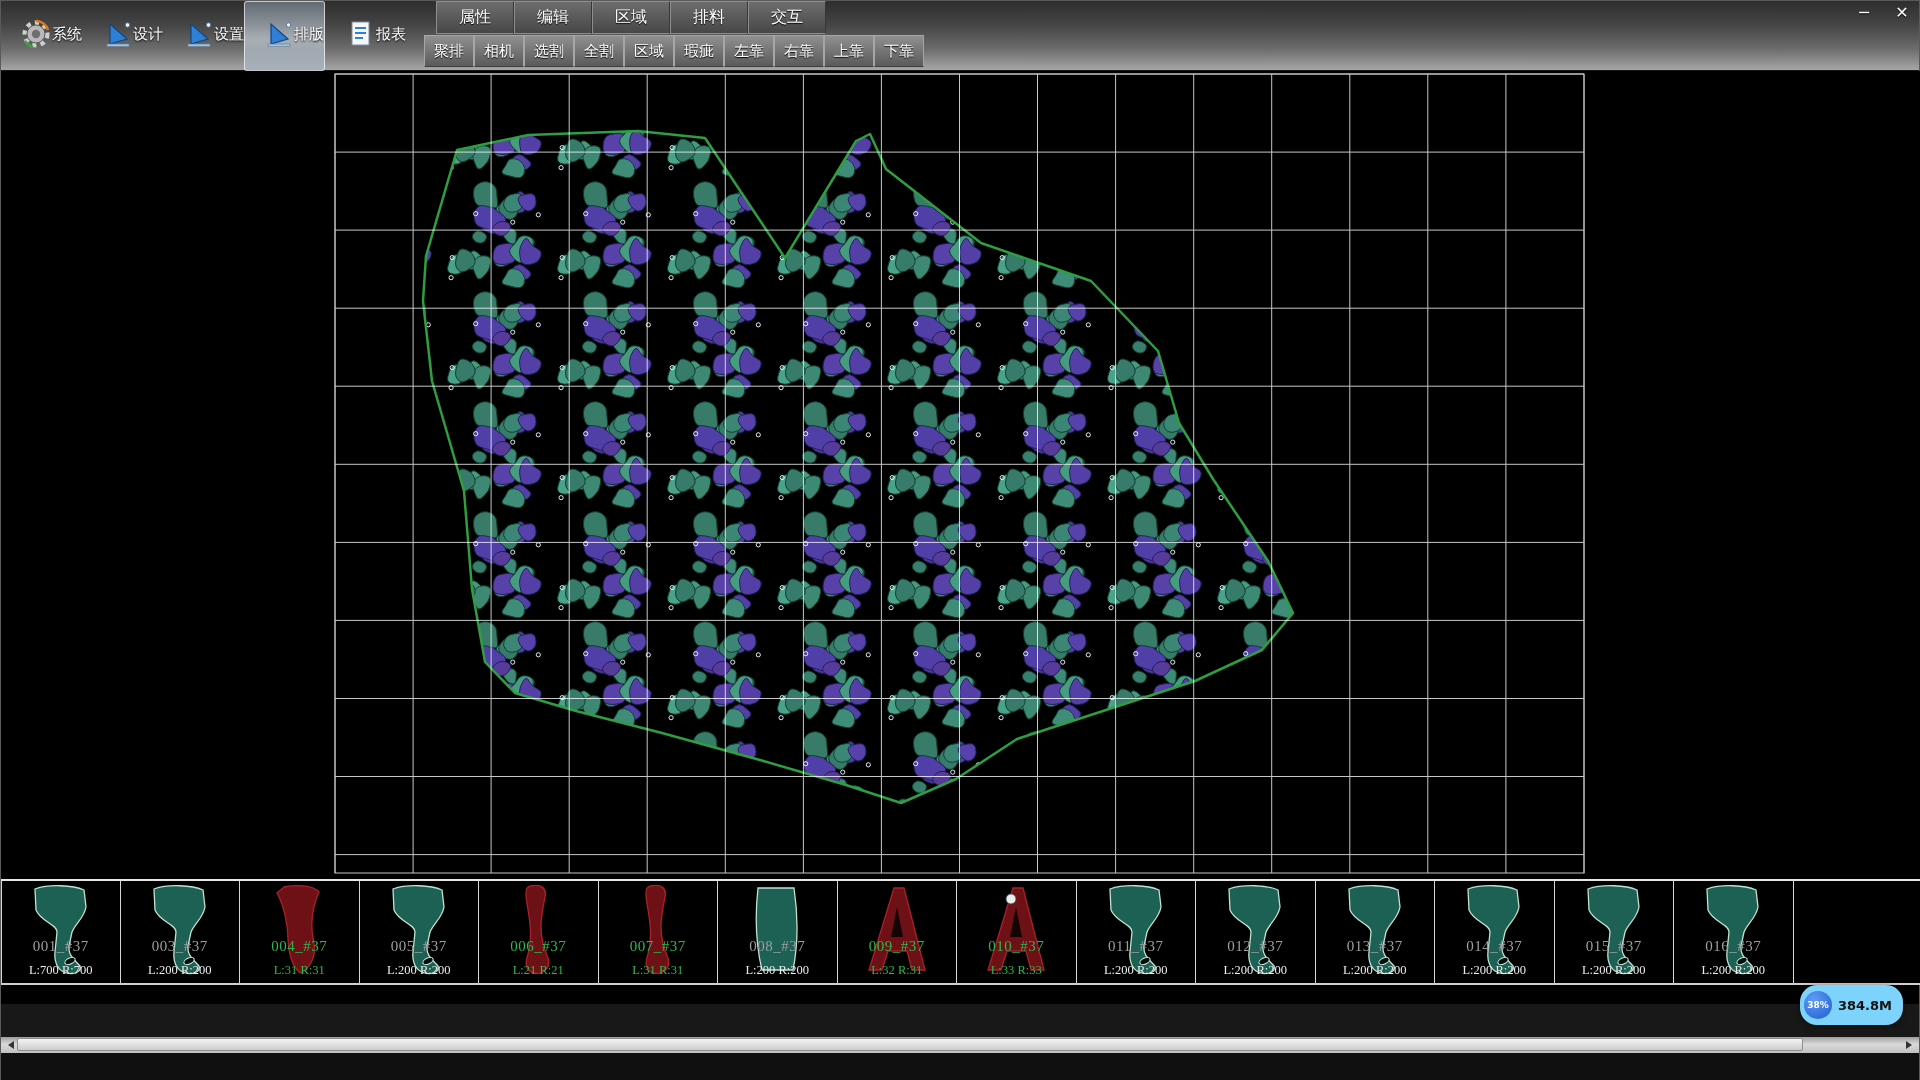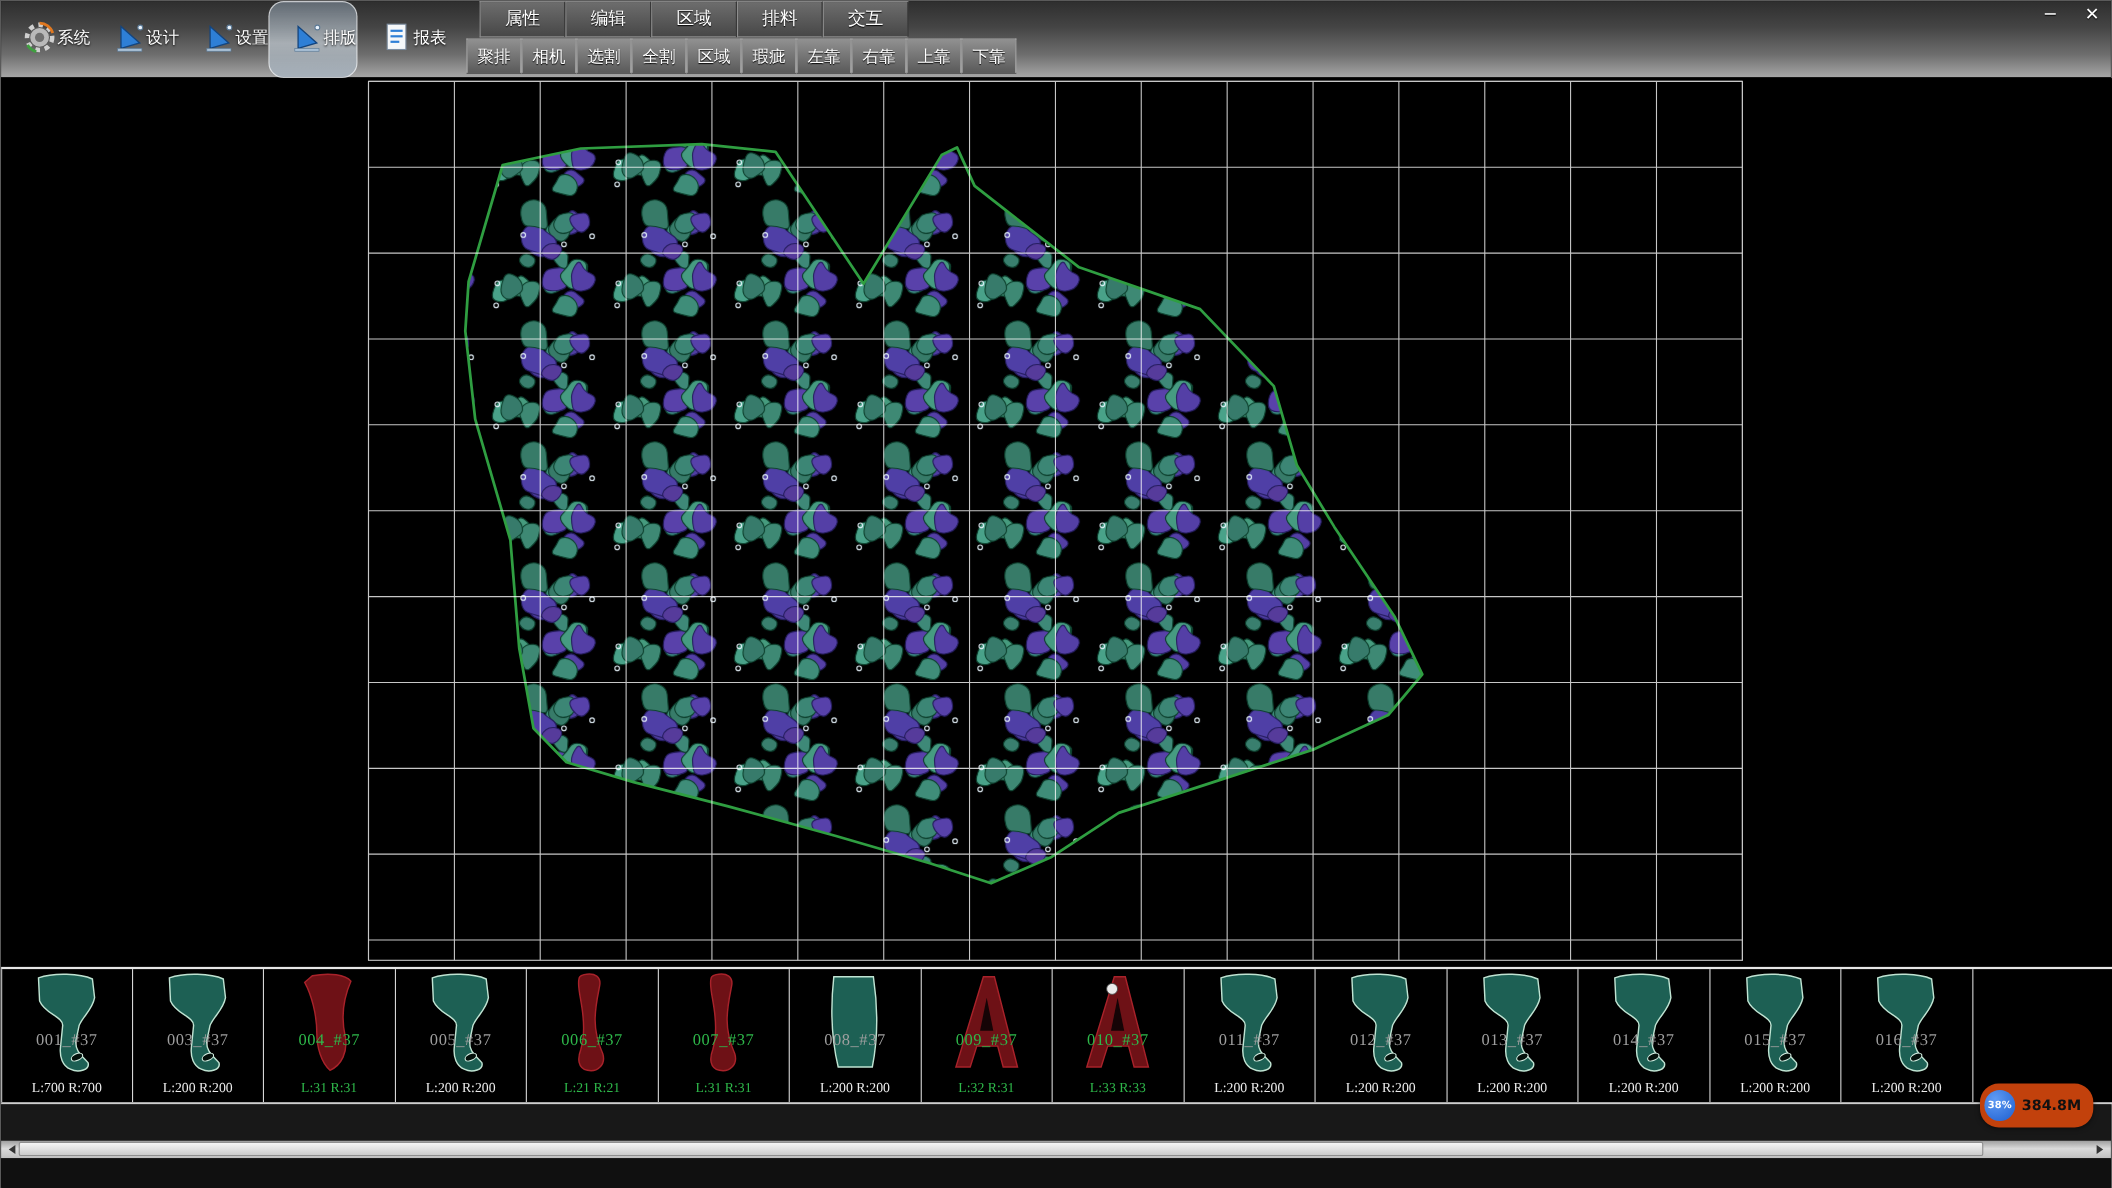--- a/index.html
+++ b/index.html
@@ -9,40 +9,40 @@
   
   .toolbar{position:absolute;top:0;left:0;width:100%;height:70px;
     background:linear-gradient(180deg,#2e2e2e 0%,#454545 35%,#6d6d6d 70%,#a6a6a6 100%);
     border-bottom:1px solid #151515;box-sizing:border-box;}
   .apps{position:absolute;left:0;top:0;height:70px;display:flex;}
   .app{width:81px;height:70px;display:flex;flex-direction:row;align-items:center;justify-content:flex-end;
     padding-bottom:4px;box-sizing:border-box;cursor:pointer;}
   .app .ic{height:38px;display:flex;align-items:center;justify-content:center;margin-bottom:1px;}
   .app .lbl{color:#fff;font-size:15px;text-shadow:0 1px 2px #000;}
   .app.active{background:linear-gradient(180deg,rgba(190,215,240,.35),rgba(230,242,252,.55) 55%,rgba(170,195,220,.4));
-    border:1px solid rgba(255,255,255,.65);border-radius:14px;}
+    border:1px solid rgba(255,255,255,.65);border-radius:3px;}
   .menus{position:absolute;left:423px;top:0;}
   .tabs-row{display:flex;height:33px;margin-left:12px;}
   .tab{width:78px;height:33px;display:flex;align-items:center;justify-content:center;color:#fff;font-size:16px;
     background:linear-gradient(180deg,#6d6d6d,#474747);border:1px solid #8e8e8e;border-right-color:#383838;
     box-sizing:border-box;text-shadow:0 1px 1px #000;cursor:pointer;}
   .btns-row{display:flex;height:34px;}
   .btn{width:50px;height:32px;margin-top:1px;display:flex;align-items:center;justify-content:center;color:#fff;
     font-size:15px;background:linear-gradient(180deg,#909090,#5a5a5a);border:1px solid #a6a6a6;
     border-bottom-color:#3e3e3e;box-sizing:border-box;text-shadow:0 1px 1px #000;cursor:pointer;}
   .win-controls{position:absolute;top:1px;right:6px;display:flex;gap:16px;z-index:10;}
   .win-btn{width:22px;height:20px;display:flex;align-items:center;justify-content:center;color:#fff;
     font-size:16px;cursor:pointer;text-shadow:0 1px 1px #000;}
 
   
   .canvas{position:absolute;top:70px;left:0;width:1920px;height:808px;background:#000;}
   #cv{position:absolute;left:0;top:0;}
 
   
-  .thumbstrip{position:absolute;top:878px;left:0;width:1920px;height:125px;background:#000;
+  .thumbstrip{position:absolute;top:878px;left:0;width:1920px;height:106px;background:#000;
     border-top:2px solid #e6e6e6;border-bottom:2px solid #cfcfcf;display:flex;box-sizing:border-box;overflow:hidden;}
   .cell{flex:0 0 119.5px;width:119.5px;position:relative;border-right:1px solid #d6d6d6;box-sizing:border-box;cursor:pointer;}
   .cell:first-child{border-left:1px solid #d6d6d6;}
   .cell svg{position:absolute;left:50%;transform:translateX(-50%);top:2px;z-index:1;}
   .cell .nm{position:absolute;top:57px;width:100%;text-align:center;font-family:"Liberation Serif",serif;
     font-size:15px;color:#9f9f9f;letter-spacing:.5px;z-index:2;}
   .cell .lr{position:absolute;bottom:5px;width:100%;text-align:center;font-family:Liberation Serif, serif;
     font-size:12.5px;color:#ececec;z-index:2;}
   .cell.green .nm,.cell.green .lr{color:#2eb84a;}
 
@@ -52,21 +52,21 @@
     background:linear-gradient(180deg,#9e9e9e,#dadada 45%,#c0c0c0);}
   .sb-arrow{position:absolute;top:0;width:16px;height:16px;display:flex;align-items:center;justify-content:center;cursor:pointer;}
   .sb-arrow.left{left:0;} .sb-arrow.right{right:0;}
   .tri-left{width:0;height:0;border:4px solid transparent;border-right:6px solid #333;}
   .tri-right{width:0;height:0;border:4px solid transparent;border-left:6px solid #333;}
   .sb-thumb{position:absolute;left:16px;top:1px;height:13px;width:1786px;border-radius:2px;
     background:linear-gradient(180deg,#f5f5f5,#cccccc);border:1px solid #8f8f8f;box-sizing:border-box;cursor:grab;}
   .bottombar{position:absolute;top:1052px;left:0;width:100%;height:28px;background:#101010;}
 
   
-  .status-pill{position:absolute;top:984px;right:16px;height:34px;background:#c2410c;border-radius:17px;
+  .status-pill{position:absolute;top:984px;right:16px;height:34px;background:#7dd3fc;border-radius:17px;
     display:flex;align-items:center;gap:6px;padding:3px 11px 3px 4px;box-shadow:0 1px 5px rgba(0,0,0,.55);z-index:6;}
   .progress-circle{width:28px;height:28px;border-radius:50%;
     background:radial-gradient(circle at 35% 30%,#5f9bf4,#1d5ecf);
     color:#fff;font-size:9px;font-weight:bold;display:flex;align-items:center;justify-content:center;}
   .mem{font-size:13px;color:#111;font-weight:bold;}
 </style>
 </head>
 <body>
 
 <div class="window">

